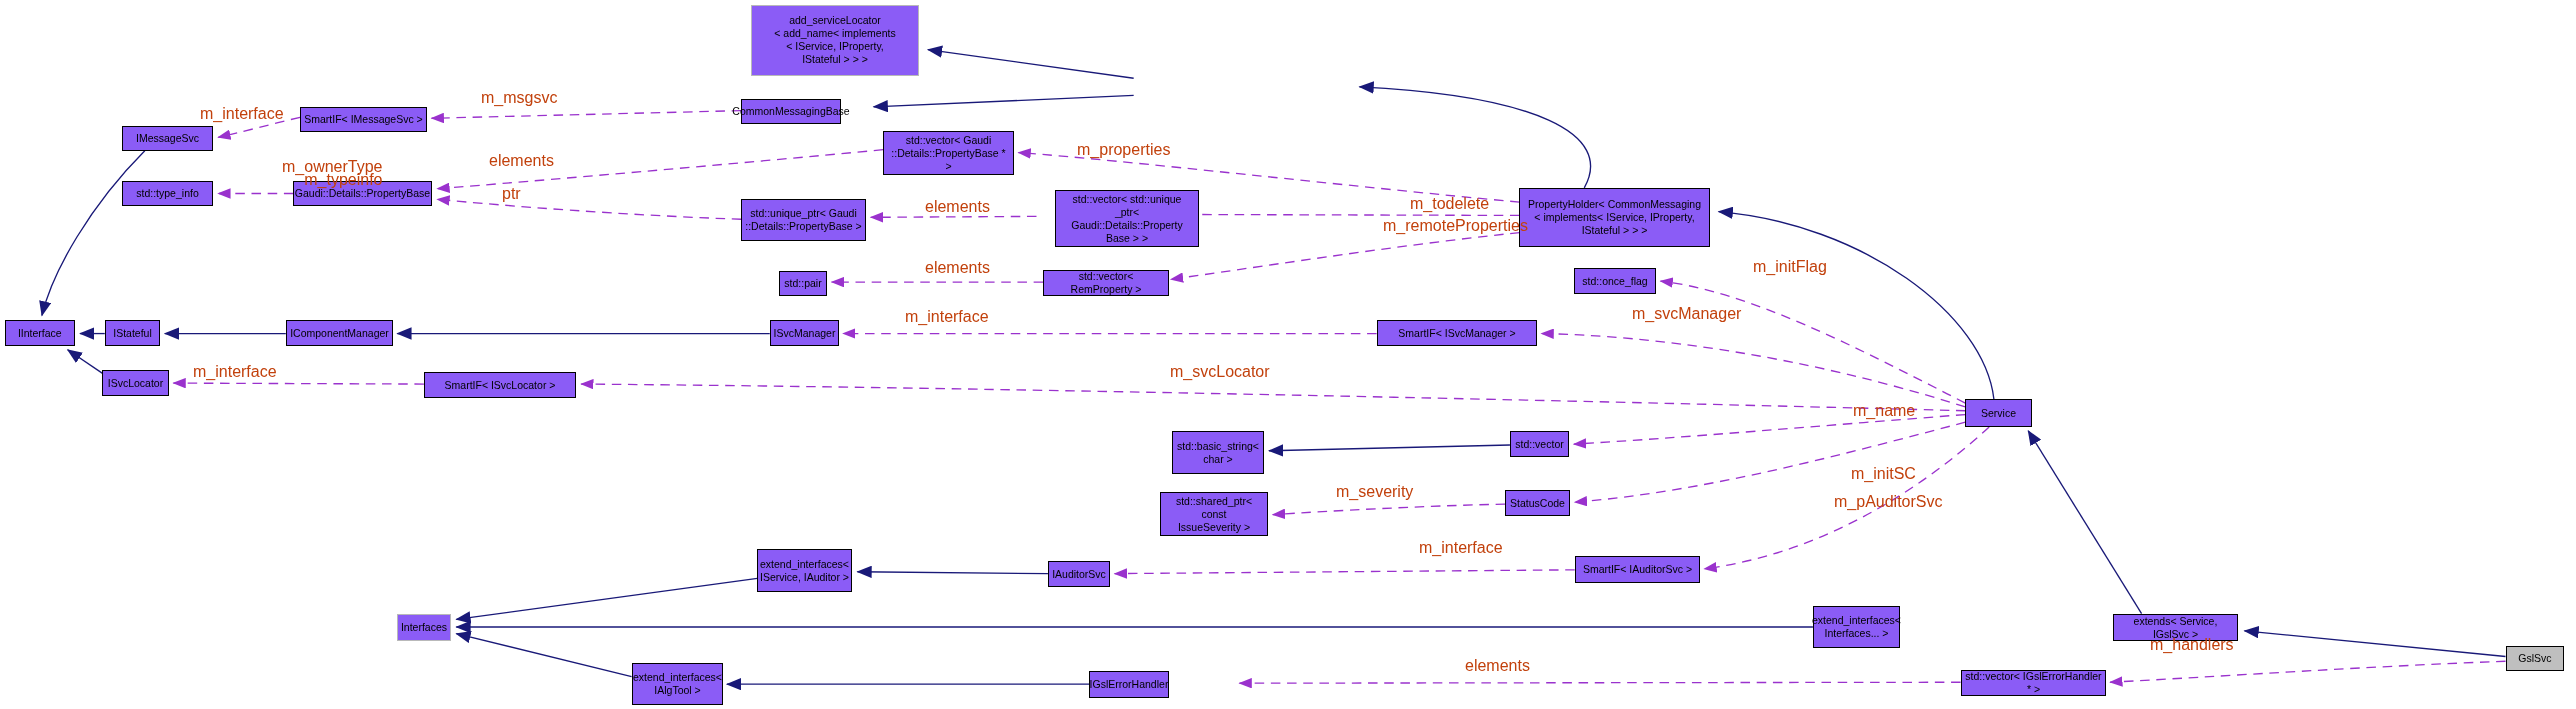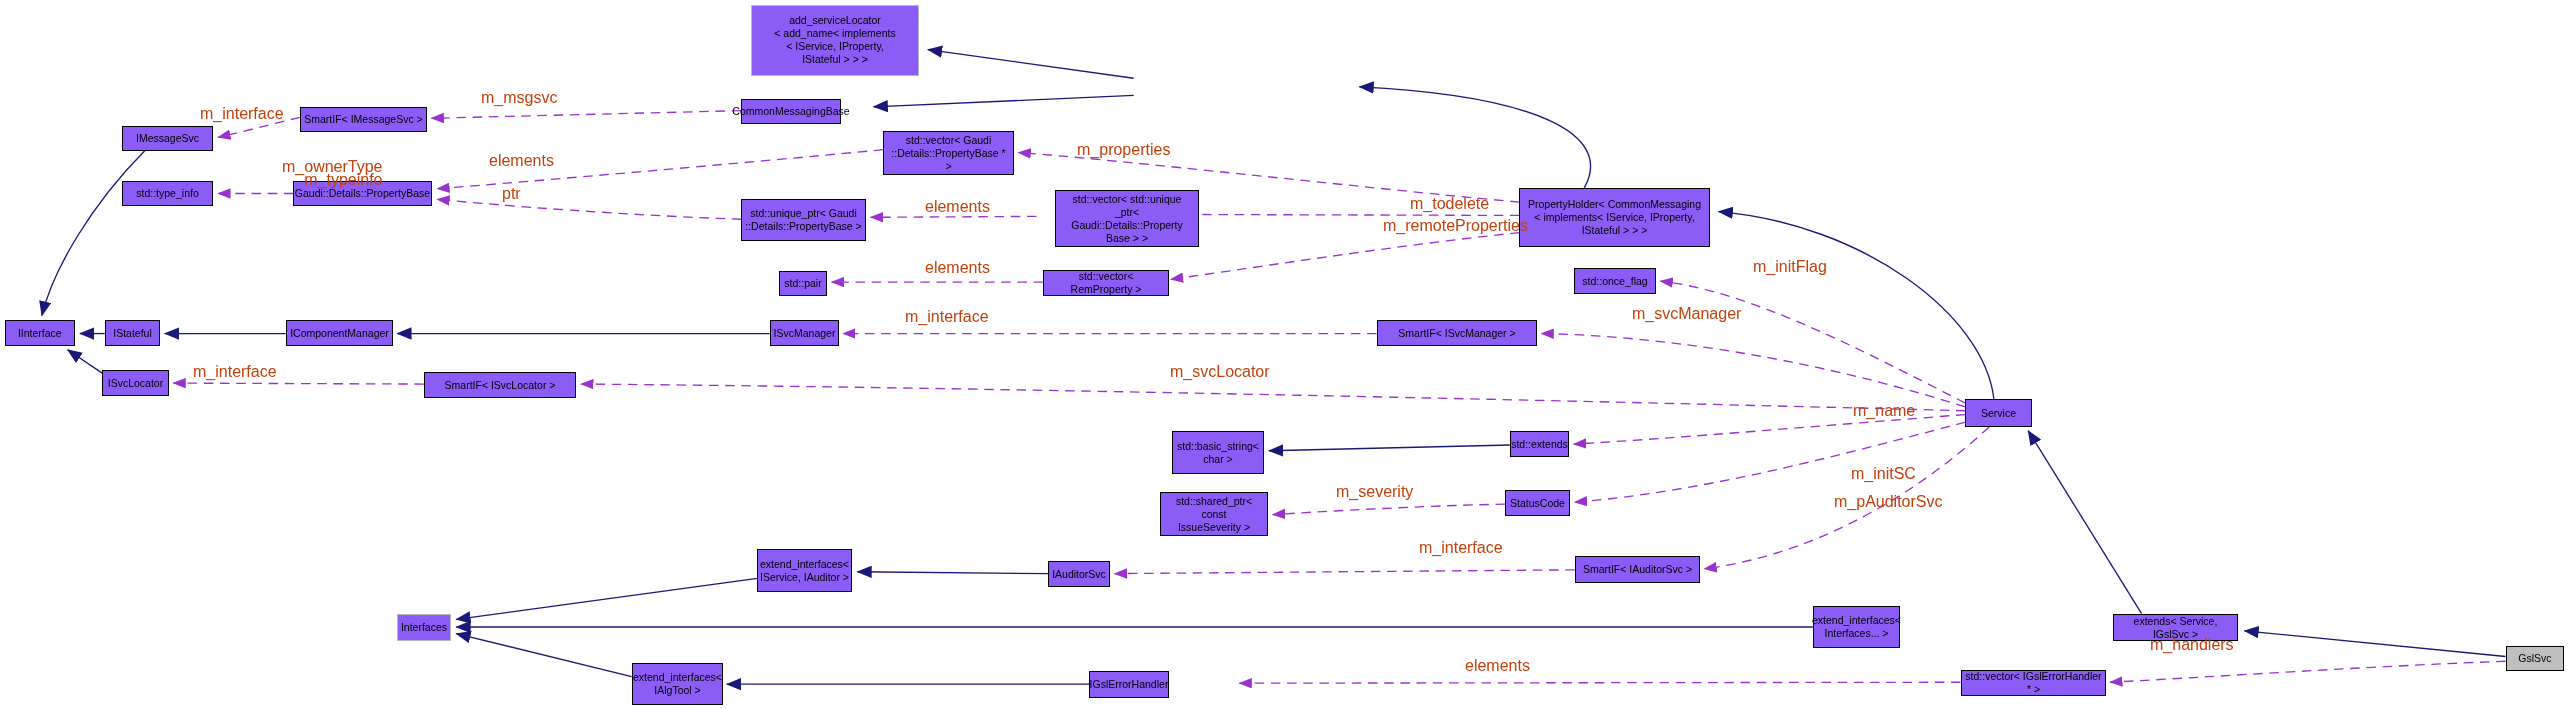--- a/index.html
+++ b/index.html
@@ -121,21 +121,21 @@
   <div class="node" style="left:4.8px;top:320px;width:70px;height:26px;">IInterface</div>
   <div class="node" style="left:105px;top:320px;width:55px;height:26px;">IStateful</div>
   <div class="node" style="left:286px;top:320px;width:107px;height:26px;">IComponentManager</div>
   <div class="node" style="left:770px;top:320px;width:69px;height:26px;">ISvcManager</div>
   <div class="node" style="left:1377px;top:320px;width:160px;height:26px;">SmartIF&lt; ISvcManager &gt;</div>
   <div class="node" style="left:102px;top:370px;width:67px;height:26px;">ISvcLocator</div>
   <div class="node" style="left:424px;top:372px;width:152px;height:26px;">SmartIF&lt; ISvcLocator &gt;</div>
   <div class="node" style="left:1965px;top:399px;width:67px;height:28px;">Service</div>
   <div class="node" style="left:1172px;top:431px;width:92px;height:43px;">std::basic_string&lt;
 char &gt;</div>
-  <div class="node" style="left:1510px;top:431px;width:59px;height:26px;">std::extends</div>
+  <div class="node" style="left:1510px;top:431px;width:59px;height:26px;">std::vector</div>
   <div class="node" style="left:1505px;top:490px;width:65px;height:26px;">StatusCode</div>
   <div class="node" style="left:1160px;top:492px;width:108px;height:44px;">std::shared_ptr&lt; const
 IssueSeverity &gt;</div>
   <div class="node" style="left:757px;top:549px;width:95px;height:43px;">extend_interfaces&lt;
 IService, IAuditor &gt;</div>
   <div class="node" style="left:1048px;top:561px;width:62px;height:26px;">IAuditorSvc</div>
   <div class="node" style="left:1575px;top:556px;width:125px;height:27px;">SmartIF&lt; IAuditorSvc &gt;</div>
   <div class="node muted" style="left:397px;top:614px;width:54px;height:27px;">Interfaces</div>
   <div class="node" style="left:1813px;top:606px;width:87px;height:42px;">extend_interfaces&lt;
 Interfaces... &gt;</div>

